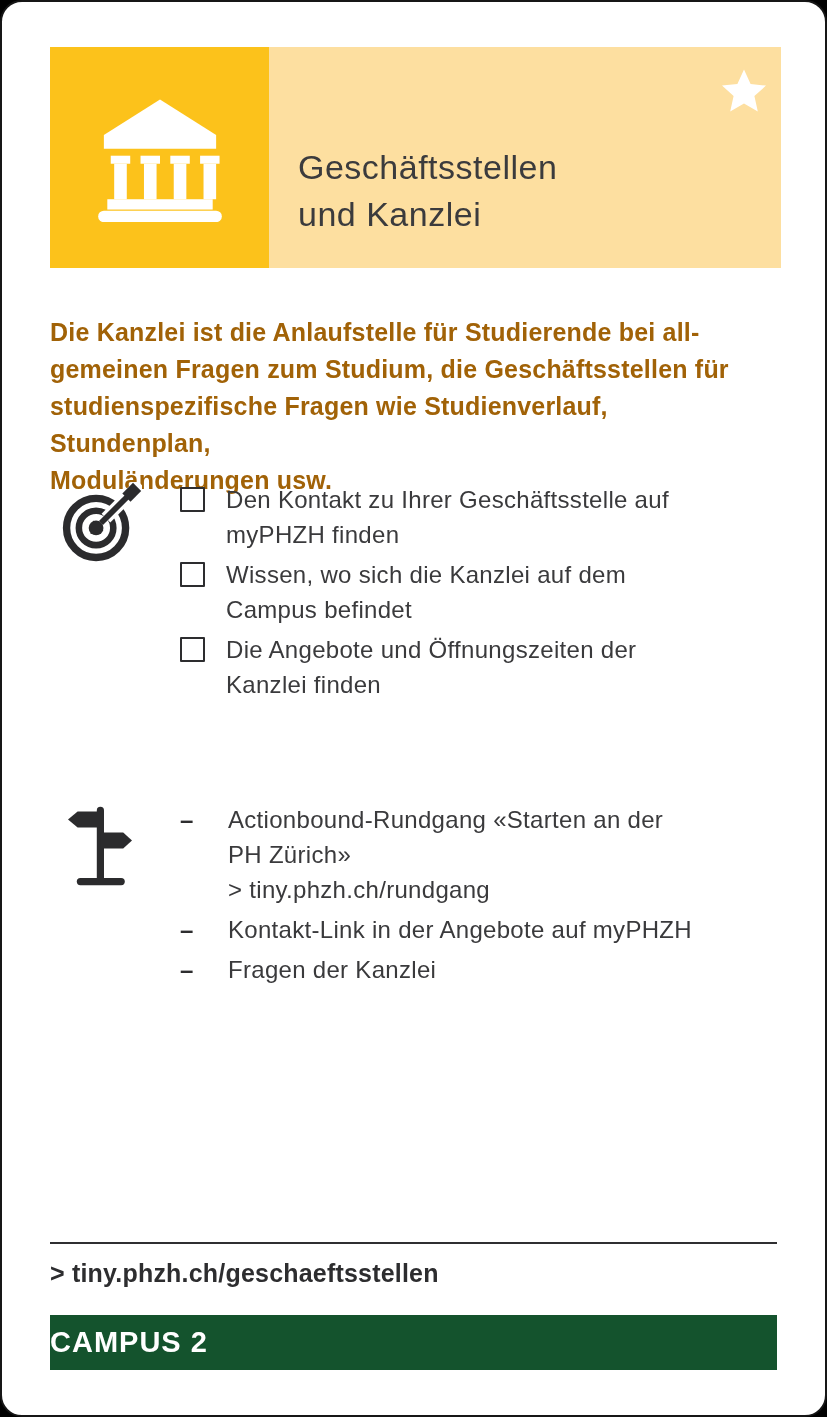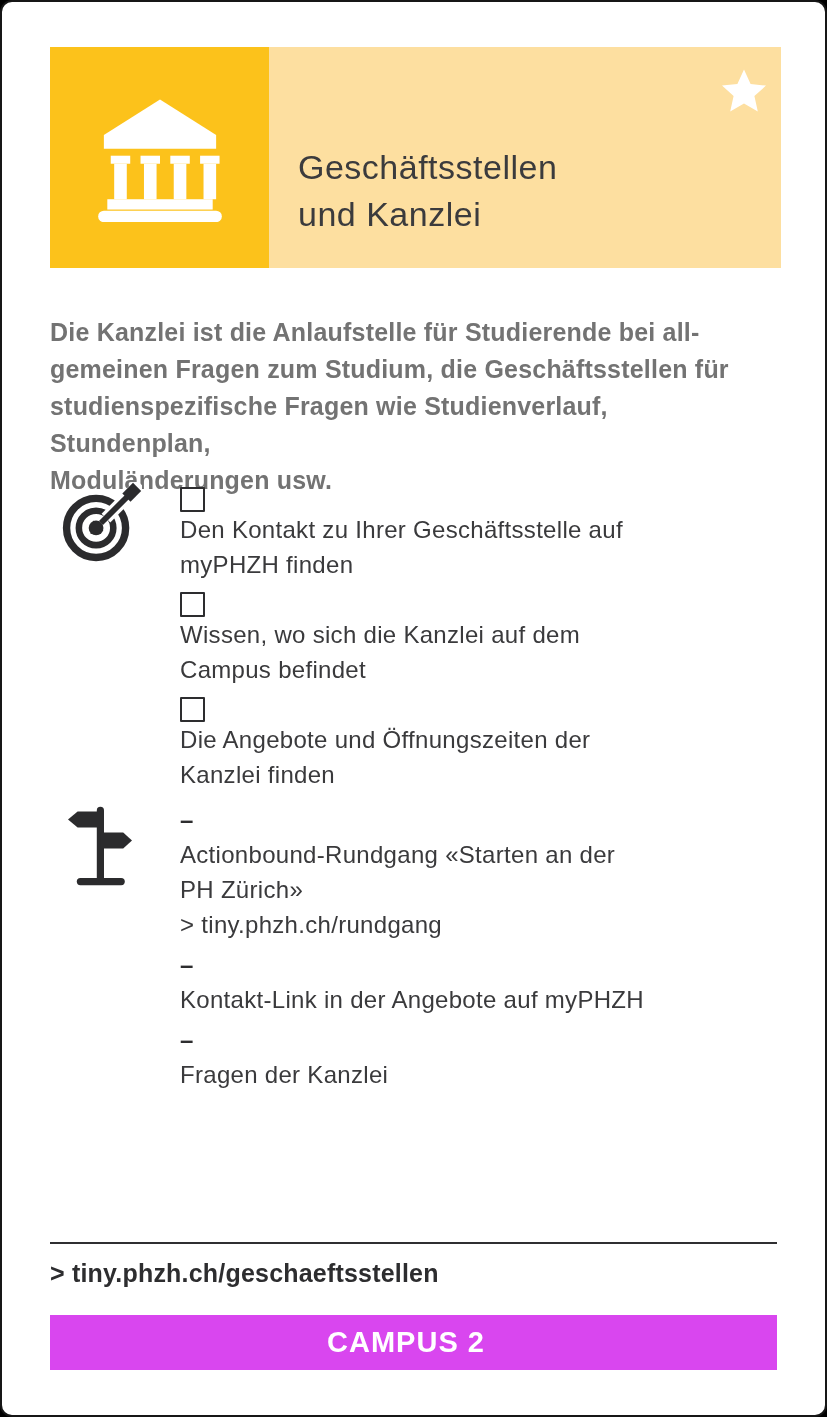--- a/index.html
+++ b/index.html
@@ -8,21 +8,21 @@
     background: #000;
     font-family: "Liberation Sans", "DejaVu Sans", sans-serif;
   }
   .card {
     position: relative;
     width: 827px;
     height: 1417px;
     box-sizing: border-box;
     background: #ffffff;
     border: 2px solid #161616;
-    border-radius: 12px;
+    border-radius: 22px;
     overflow: hidden;
   }
   
   .header {
     position: absolute;
     left: 48px;
     top: 45px;
     width: 731px;
     height: 221px;
     display: flex;
@@ -60,21 +60,21 @@
     height: 48px;
   }
   
   .intro {
     position: absolute;
     left: 48px;
     top: 312px;
     width: 700px;
     font-size: 25px;
     font-weight: 700;
-    color: #737373;
+    color: #a16207;
     line-height: 37px;
     letter-spacing: 0.2px;
     white-space: pre-line;
   }
   
   .section {
     position: absolute;
     left: 48px;
     right: 48px;
     display: flex;
@@ -84,21 +84,20 @@
   .section-icon-col {
     width: 130px;
     flex: none;
     padding-left: 10px;
     box-sizing: border-box;
   }
   .section-items { flex: 1; }
   .list-item {
     display: flex;
     margin-bottom: 5px;
-    flex-direction: column;
   }
   .item-text {
     font-size: 24px;
     color: #3A3A3C;
     line-height: 35px;
     letter-spacing: 0.3px;
     white-space: pre-line;
   }
   .checkbox {
     width: 25px;
@@ -136,24 +135,24 @@
     color: #2D2D2F;
     line-height: 34px;
     letter-spacing: 0.2px;
   }
   .campus-bar {
     position: absolute;
     left: 48px;
     right: 48px;
     top: 1313px;
     height: 55px;
-    background: #d946ef;
+    background: #14532d;
     display: flex;
     align-items: center;
-    justify-content: center;
+    justify-content: flex-start;
     padding-right: 15px;
     box-sizing: border-box;
   }
   .campus-label {
     color: #ffffff;
     font-size: 29px;
     font-weight: 700;
     letter-spacing: 1px;
   }
   .icon-svg { display: block; }

